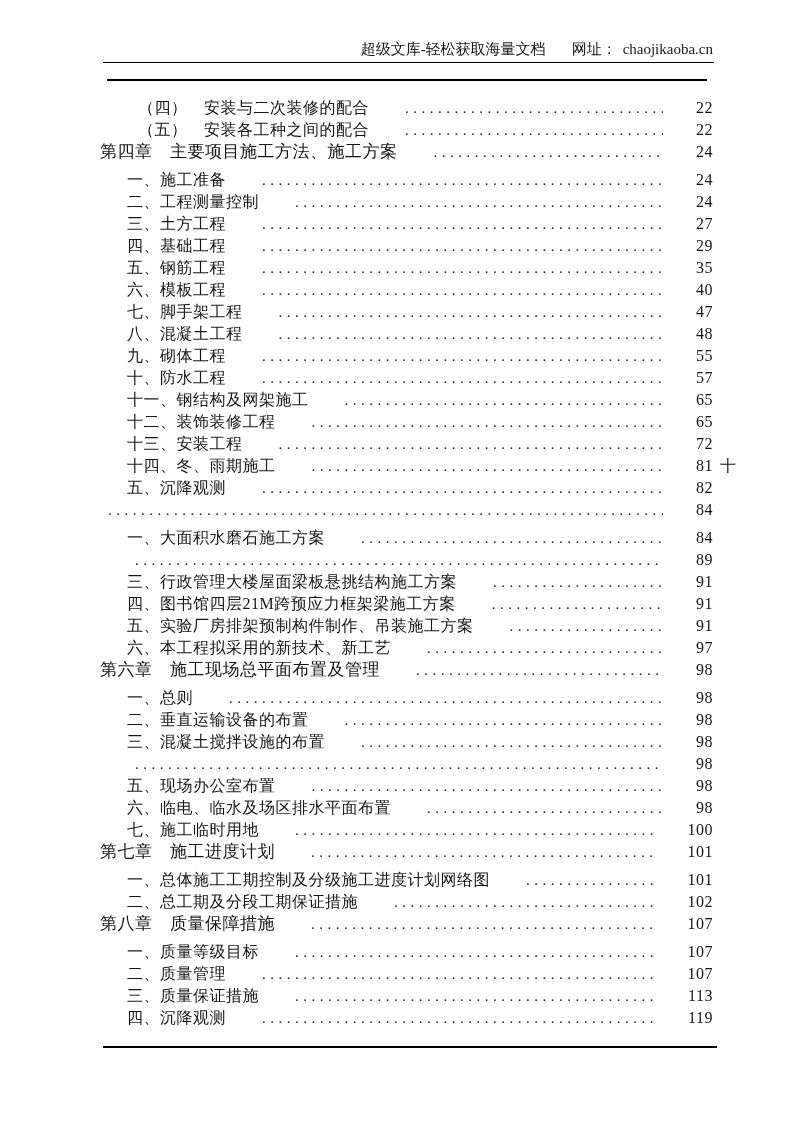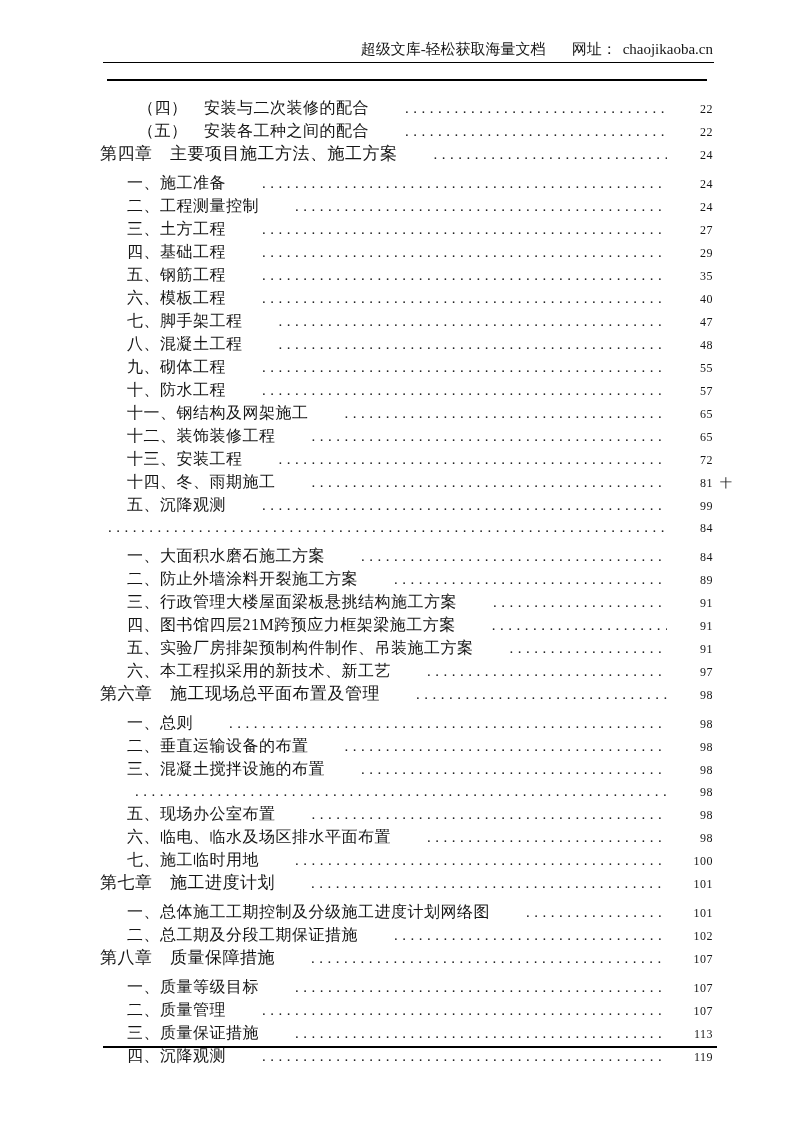--- a/index.html
+++ b/index.html
@@ -54,21 +54,21 @@
     white-space: nowrap;
     letter-spacing: 4.5px;
     font-size: 15px;
     color: #1c1c1c;
     margin: 0 5px 0 8px;
     min-width: 10px;
   }
   .toc-page {
     white-space: nowrap;
     position: relative;
-    font-size: 12px;
+    font-size: 16px;
     letter-spacing: 0.5px;
   }
   .toc-page .suffix {
     position: absolute;
     left: 100%;
     padding-left: 7px;
     white-space: nowrap;
   }
 </style>
 </head>
@@ -165,33 +165,32 @@
         <span class="toc-page">72</span>
       </div>
       <div class="toc-row item">
         <span class="toc-text">十四、冬、雨期施工</span>
         <span class="leader">........................................................................................................................</span>
         <span class="toc-page">81<span class="suffix">十</span></span>
       </div>
       <div class="toc-row item">
         <span class="toc-text">五、沉降观测</span>
         <span class="leader">........................................................................................................................</span>
-        <span class="toc-page">99</span>
+        <span class="toc-page">82</span>
       </div>
       <div class="toc-row chapter">
         <span class="leader">........................................................................................................................</span>
         <span class="toc-page">84</span>
       </div>
       <div class="toc-row item">
         <span class="toc-text">一、大面积水磨石施工方案</span>
         <span class="leader">........................................................................................................................</span>
         <span class="toc-page">84</span>
       </div>
       <div class="toc-row item">
-        <span class="toc-text">二、防止外墙涂料开裂施工方案</span>
         <span class="leader">........................................................................................................................</span>
         <span class="toc-page">89</span>
       </div>
       <div class="toc-row item">
         <span class="toc-text">三、行政管理大楼屋面梁板悬挑结构施工方案</span>
         <span class="leader">........................................................................................................................</span>
         <span class="toc-page">91</span>
       </div>
       <div class="toc-row item">
         <span class="toc-text">四、图书馆四层21M跨预应力框架梁施工方案</span>

